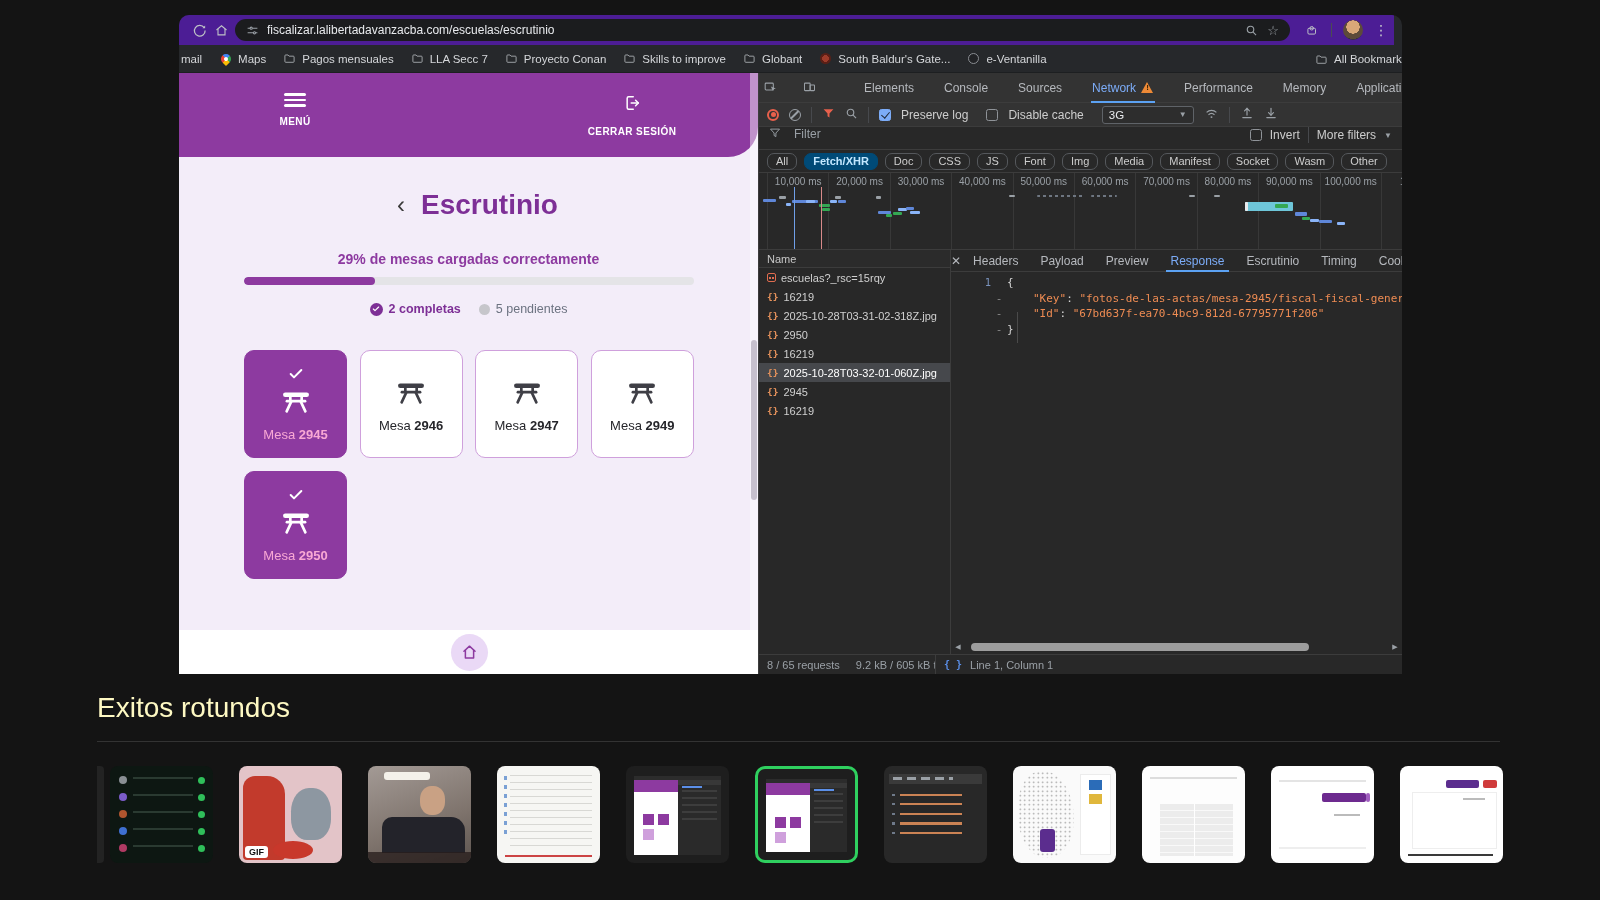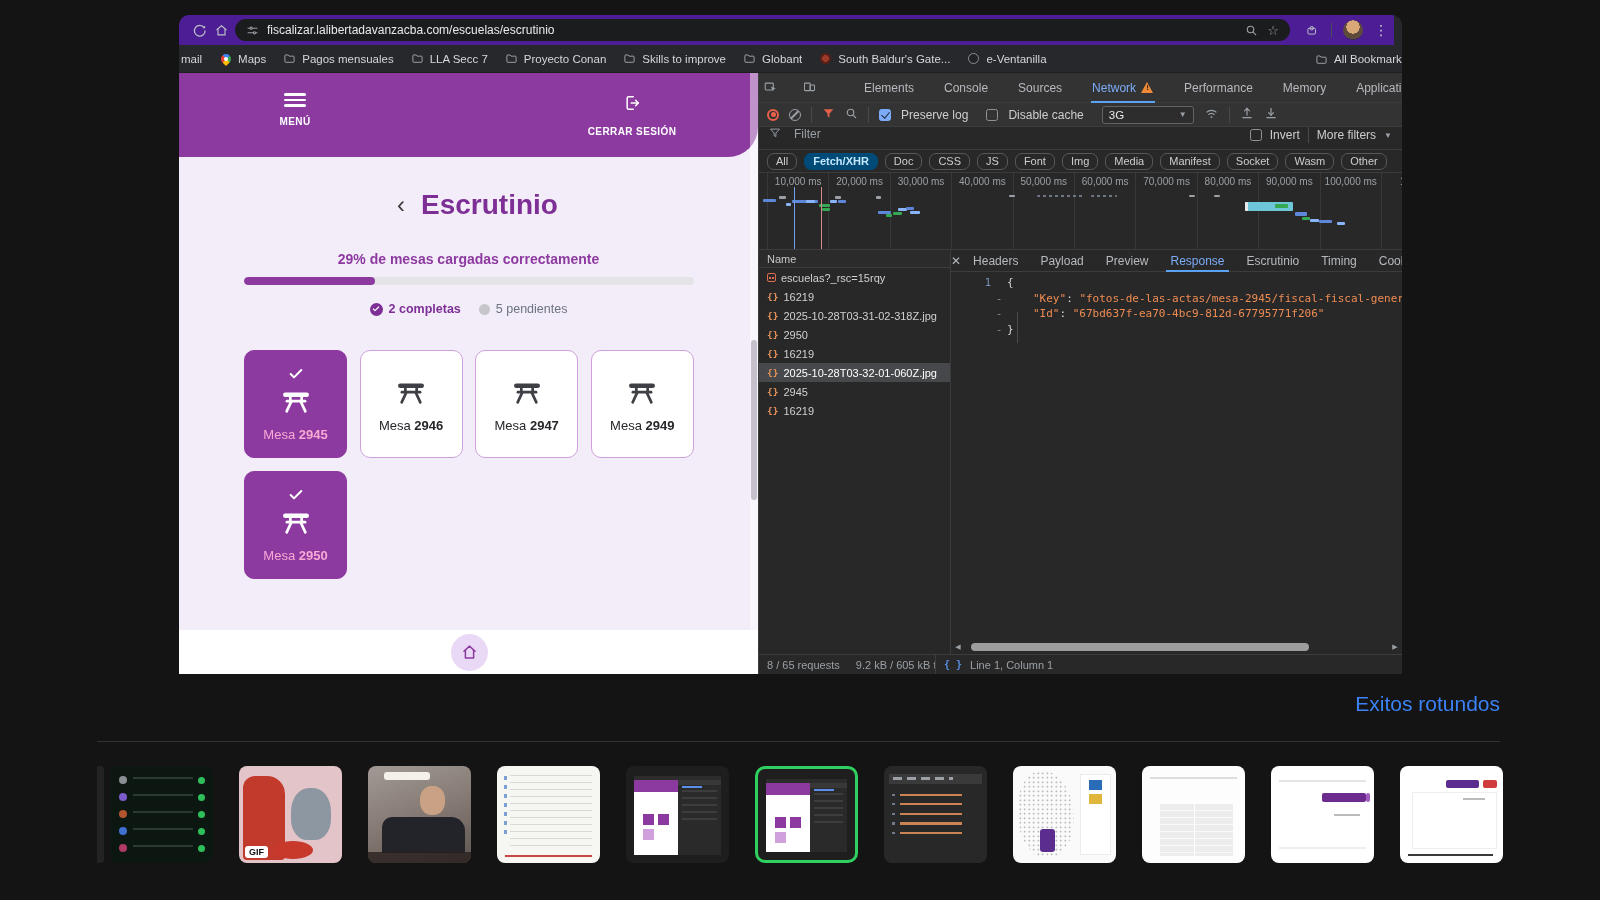--- a/index.html
+++ b/index.html
@@ -131,21 +131,21 @@
   .hscroll{position:absolute;left:2px;right:2px;bottom:3px;height:9px;display:flex;align-items:center}
   .harrow{font-size:7px;color:#9aa0a6;width:10px;text-align:center;flex:none}
   .htrack{flex:1;height:8px;position:relative}
   .hthumb{position:absolute;left:8px;width:338px;top:0;height:8px;border-radius:4px;background:#9d9d9d}
   .dt-status{position:absolute;left:0;right:0;bottom:0;height:20px;border-top:1px solid var(--dt-border);background:var(--dt-bg);display:flex;font-size:11px;color:#9aa0a6}
   .st-left{width:177px;flex:none;display:flex;align-items:center;gap:8px;padding-left:8px;overflow:hidden;white-space:nowrap;border-right:1px solid var(--dt-border)}
   .st-right{flex:1;display:flex;align-items:center;gap:8px;padding-left:8px;white-space:nowrap}
   .braces{color:#5b8fe8;font-weight:700;font-family:"DejaVu Sans Mono",monospace;font-size:10px}
 
   
-  .gal-title{position:absolute;top:692px;left:97px;width:1403px;text-align:right;font-size:21px;color:#3b82f6}
+  .gal-title{position:absolute;top:692px;left:97px;width:1403px;text-align:left;font-size:28px;color:#fef9c3}
   .strip{position:absolute;left:97px;top:741px;width:1403px;border-top:1px solid #333;}
   .sliver{position:absolute;left:0;top:24px;width:7px;height:97px;background:#232323;border-radius:0 4px 4px 0}
   .thumbs{margin:24px 0 0 13px;display:flex;gap:26px;align-items:flex-start}
   .thumb{width:103px;height:97px;border-radius:8px;background:#232323;position:relative;overflow:hidden;flex:none}
   .thumb.sel{border:3px solid var(--sel-green);border-radius:10px}
   .badge{position:absolute;left:6px;bottom:5px;background:#fff;color:#111;font-weight:700;font-size:9px;padding:1px 4px;border-radius:3px;z-index:2}
   
   .t-chat{background:#0d1712}
   .t-chat .av{position:absolute;left:9px;top:10px;width:8px;height:8px;border-radius:50%;background:#8a8f94;box-shadow:0 17px 0 #7b5cc9,0 34px 0 #b0552e,0 51px 0 #3f6fd1,0 68px 0 #b03a63}
   .t-chat .gn{position:absolute;right:8px;top:11px;width:7px;height:7px;border-radius:50%;background:#2fbf5a;box-shadow:0 17px 0 #2fbf5a,0 34px 0 #2fbf5a,0 51px 0 #2fbf5a,0 68px 0 #2fbf5a}

